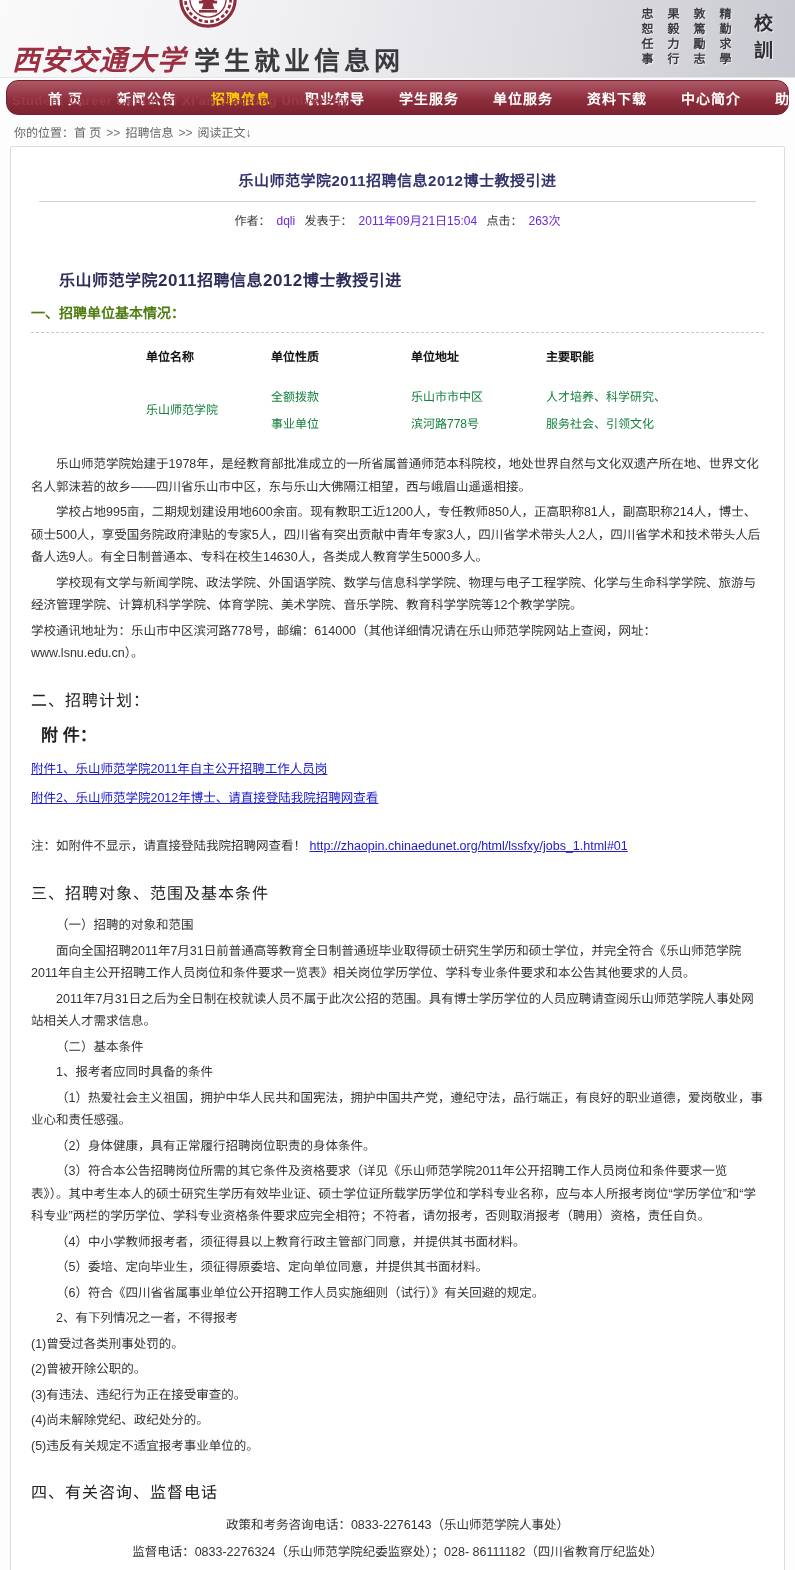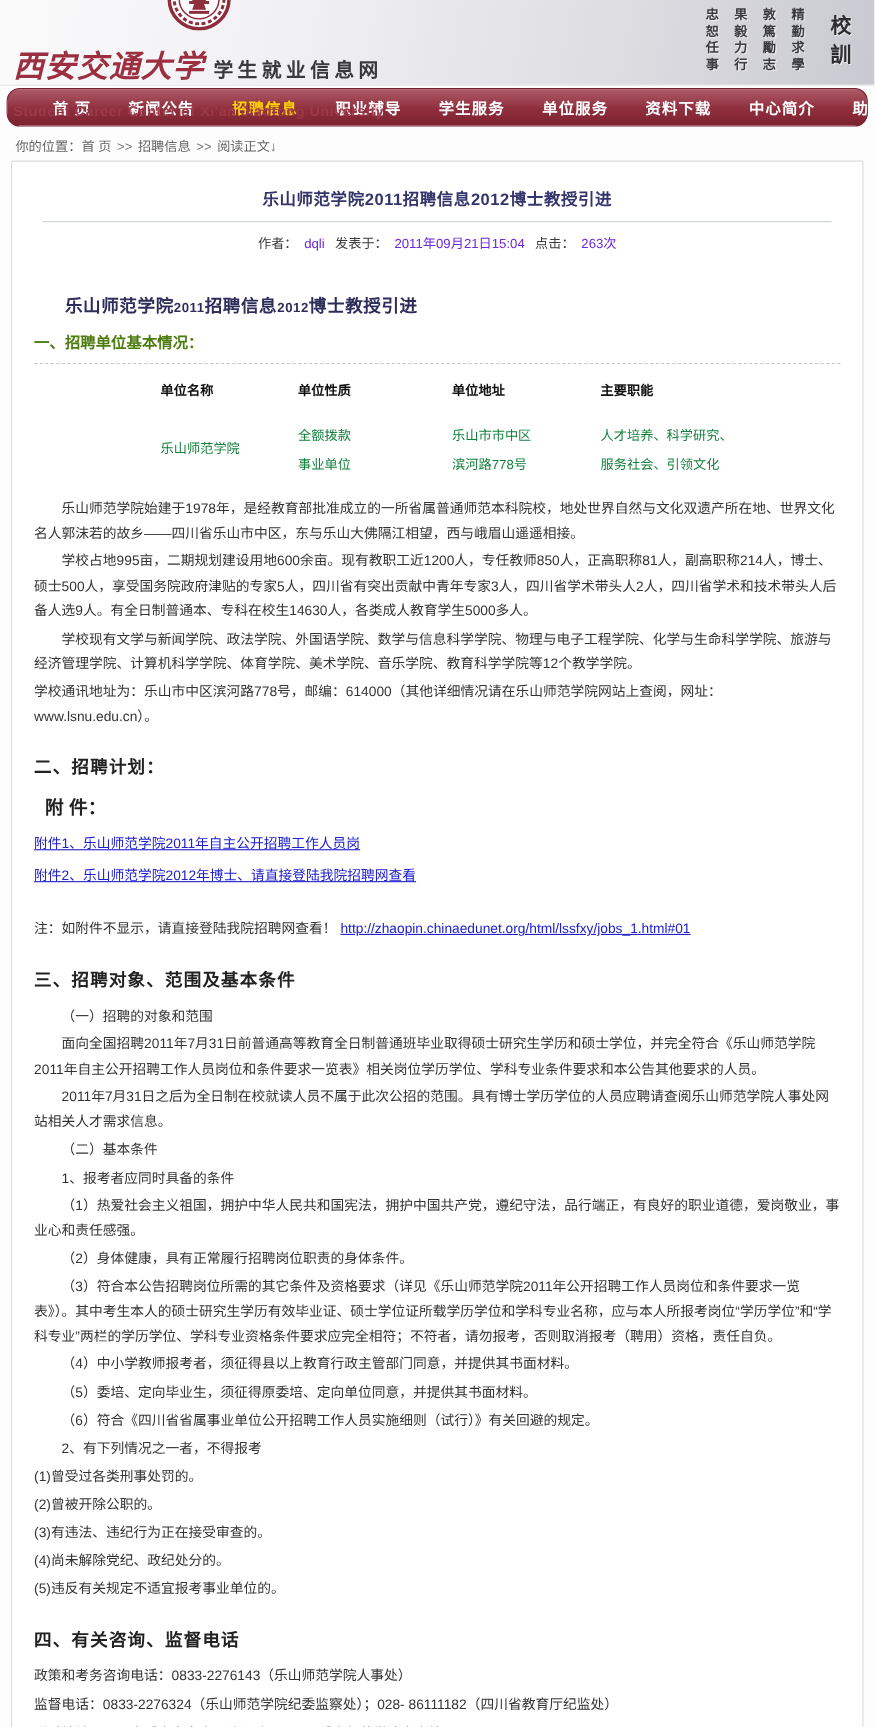--- a/index.html
+++ b/index.html
@@ -9,21 +9,21 @@
   
   .site-header{
     height:78px; position:relative; display:flex; align-items:center; justify-content:space-between;
     background:linear-gradient(100deg,#fafafb 0%,#f0f0f3 35%,#dddde2 70%,#c9c9d1 100%);
     border-bottom:1px solid #e5e5e8; padding:0 14px 0 12px;
   }
   .logo-area{ display:flex; align-items:center; gap:10px;flex-direction:column; }
   .seal{ width:58px; height:58px; flex:0 0 auto; }
   .titles .title-row{ display:flex; align-items:baseline; gap:8px; }
   .t-callig{ font-size:28px; font-weight:bold; font-style:italic; color:#9c2f40; letter-spacing:1px; }
-  .t-main{ font-size:18px; font-weight:bold; color:#3a3a3e; letter-spacing:4px; }
+  .t-main{ font-size:26px; font-weight:bold; color:#3a3a3e; letter-spacing:4px; }
   .t-sub{ font-size:13px; font-weight:bold; color:#9c3a4a; margin-top:15px; letter-spacing:0.5px; }
   .motto{ display:flex; align-items:flex-start; gap:9px; padding-right:6px; }
   .motto-col{ writing-mode:vertical-rl; text-orientation:upright; font-size:12px; color:#3c3c40;
     letter-spacing:3px; height:64px; text-shadow:1px 1px 1px rgba(255,255,255,.7); font-weight:bold;}
   .motto-label{ writing-mode:vertical-rl; text-orientation:upright; font-size:19px; color:#2e2e32;
     font-weight:bold; letter-spacing:8px; height:64px; margin-left:6px; padding-top:6px;
     text-shadow:1px 1px 1px rgba(255,255,255,.7);}
 
   
   .main-nav{
@@ -42,40 +42,40 @@
   
   .content-box{ margin:0 10px; background:#fff; border:1px solid #dcdcdc; border-radius:2px; padding:22px 0 10px 0; }
   .art-title{ text-align:center; font-size:15px; font-weight:bold; color:#33356b; letter-spacing:0.5px; }
   .title-rule{ border:none; border-top:1px solid #ccd2da; margin:11px 28px 9px 28px; }
   .meta{ text-align:center; font-size:12px; color:#3a3a3a; }
   .meta .hot{ color:#6d28d9; }
   .meta span{ margin:0 3px; }
 
   .article{ padding:38px 20px 0 20px; font-size:12.5px; color:#333; line-height:1.8; }
   .body-heading{ margin-left:28px; font-size:16px; color:#2e2e5a; font-weight:bold; letter-spacing:0.5px; }
-  .body-heading .yr{ font-size:12px; }
+  .body-heading .yr{ font-size:17px; }
   .sec-h3{ font-size:14px; font-weight:bold; color:#4d7c0f; margin-top:4px; }
-  .sec-h2{ font-size:16px; font-weight:bold; color:#222; margin:22px 0 6px 0; letter-spacing:1px; }
+  .sec-h2{ font-size:16px; font-weight:normal; color:#222; margin:22px 0 6px 0; letter-spacing:1px; }
   .dashed{ border-top:1px dashed #c9c9c9; margin:6px 0 10px 0; }
 
   table.unit{ border-collapse:collapse; margin:4px 0 14px 115px; }
   table.unit th{ font-size:12px; color:#111; text-align:left; padding:4px 0 14px 0; font-weight:bold; }
   table.unit td{ font-size:12px; color:#15803d; vertical-align:middle; padding:2px 0; }
   table.unit .c1{ width:125px; } table.unit .c2{ width:140px; } table.unit .c3{ width:135px; } table.unit .c4{ width:200px; }
   .cell-line{ line-height:2.2; }
 
   p.ind{ text-indent:2em; margin:3px 0; }
   p.flush{ margin:3px 0; }
 
   .attach-label{ font-weight:bold; font-size:17px; margin:6px 0 2px 10px; color:#222; }
   a.blue{ color:#2020cc; text-decoration:underline; cursor:pointer; }
   p.attach{ margin:6px 0; font-weight:normal; }
   p.note{ margin:26px 0 4px 0; }
 
-  .contact-line{ margin:4px 0; }
+  .contact-line{ margin:4px 0;text-align:center; }
 </style>
 </head>
 <body>
 
 <div class="page">
 
   <header class="site-header">
     <div class="logo-area">
       <svg class="seal" viewBox="0 0 64 64">
         <circle cx="32" cy="32" r="30" fill="#ffffff" stroke="#8e2e3d" stroke-width="3.5"></circle>

